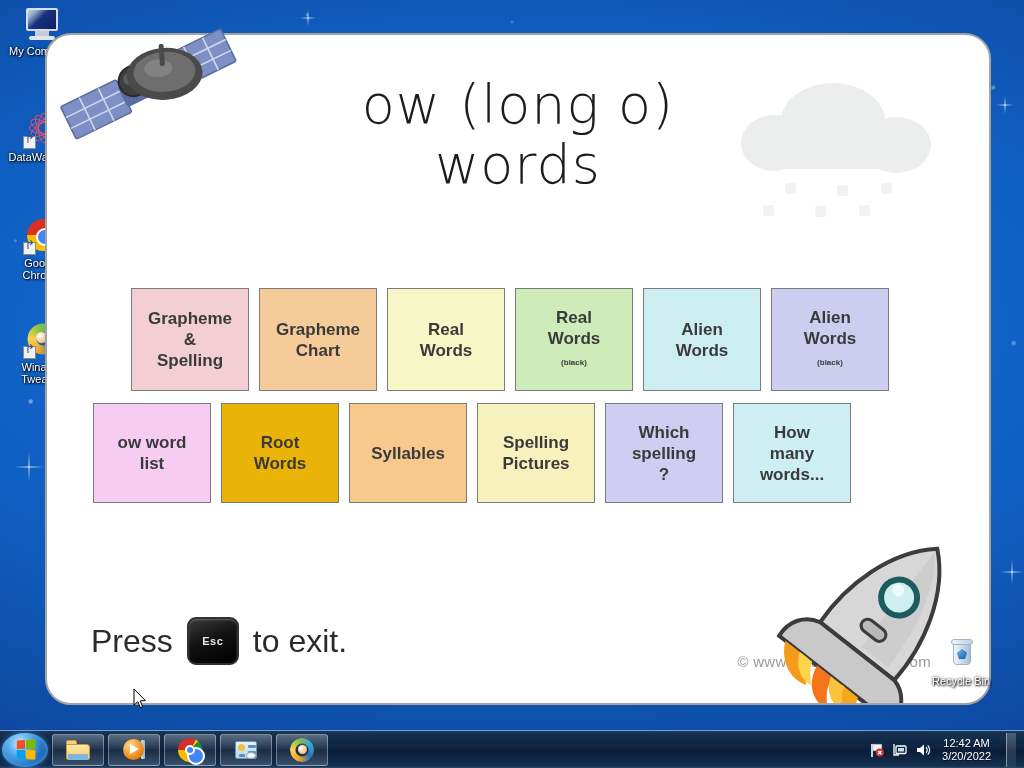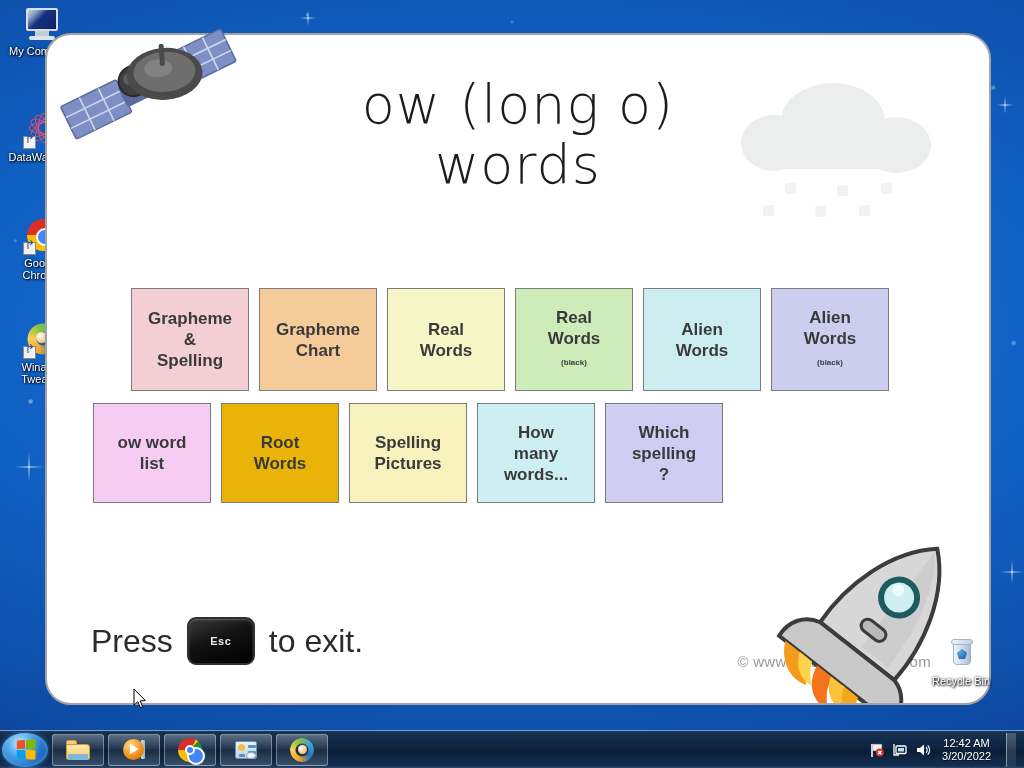--- a/index.html
+++ b/index.html
@@ -132,21 +132,21 @@
   #row1 .tile{ width:118px; height:103px; font-size:17px; line-height:21px; }
   #row2 .tile{ width:118px; height:100px; font-size:17px; line-height:21px; }
 
   
   #press{
     position:absolute; left:44px; top:582px;
     display:flex; align-items:center; gap:14px;
     font-size:32px; color:#2b2b2b; font-family:"Liberation Sans", sans-serif;
   }
   #esckey{
-    width:68px;height:48px;border-radius:9px;
+    width:52px;height:48px;border-radius:9px;
     background:linear-gradient(160deg,#3b3b3b 0%,#121212 45%,#000 100%);
     border:2px solid #303030;
     display:flex;align-items:center;justify-content:center;
     box-shadow:inset 0 1px 2px rgba(255,255,255,.25);
   }
   #esckey span{ font-size:11px;color:#e8e8e8;font-weight:bold;letter-spacing:.5px;
     font-family:"Liberation Sans", sans-serif;}
   #copyright{
     position:absolute; right:58px; top:618px;
     font-size:15px; color:#9a9a9a; letter-spacing:.3px;
@@ -327,33 +327,36 @@
 
     <div class="row" id="row2">
       <div class="tile" style="background:#f6ccf3">
         <span class="t">ow word</span>
         <span class="t">list</span>
       </div>
       <div class="tile" style="background:#eab308">
         <span class="t">Root</span>
         <span class="t">Words</span>
       </div>
+      <div class="tile" style="background:#f8c98c">
+        <span class="t">Syllables</span>
+      </div>
       <div class="tile" style="background:#f7f1bd">
         <span class="t">Spelling</span>
         <span class="t">Pictures</span>
+      </div>
+      <div class="tile" style="background:#cfcdf2">
+        <span class="t">Which</span>
+        <span class="t">spelling</span>
+        <span class="t">?</span>
       </div>
       <div class="tile" style="background:#cdeff3">
         <span class="t">How</span>
         <span class="t">many</span>
         <span class="t">words...</span>
-      </div>
-      <div class="tile" style="background:#cfcdf2">
-        <span class="t">Which</span>
-        <span class="t">spelling</span>
-        <span class="t">?</span>
       </div>
     </div>
 
     <div id="press">
       <span>Press</span>
       <span id="esckey">
         <span>Esc</span>
       </span>
       <span>to exit.</span>
     </div>

